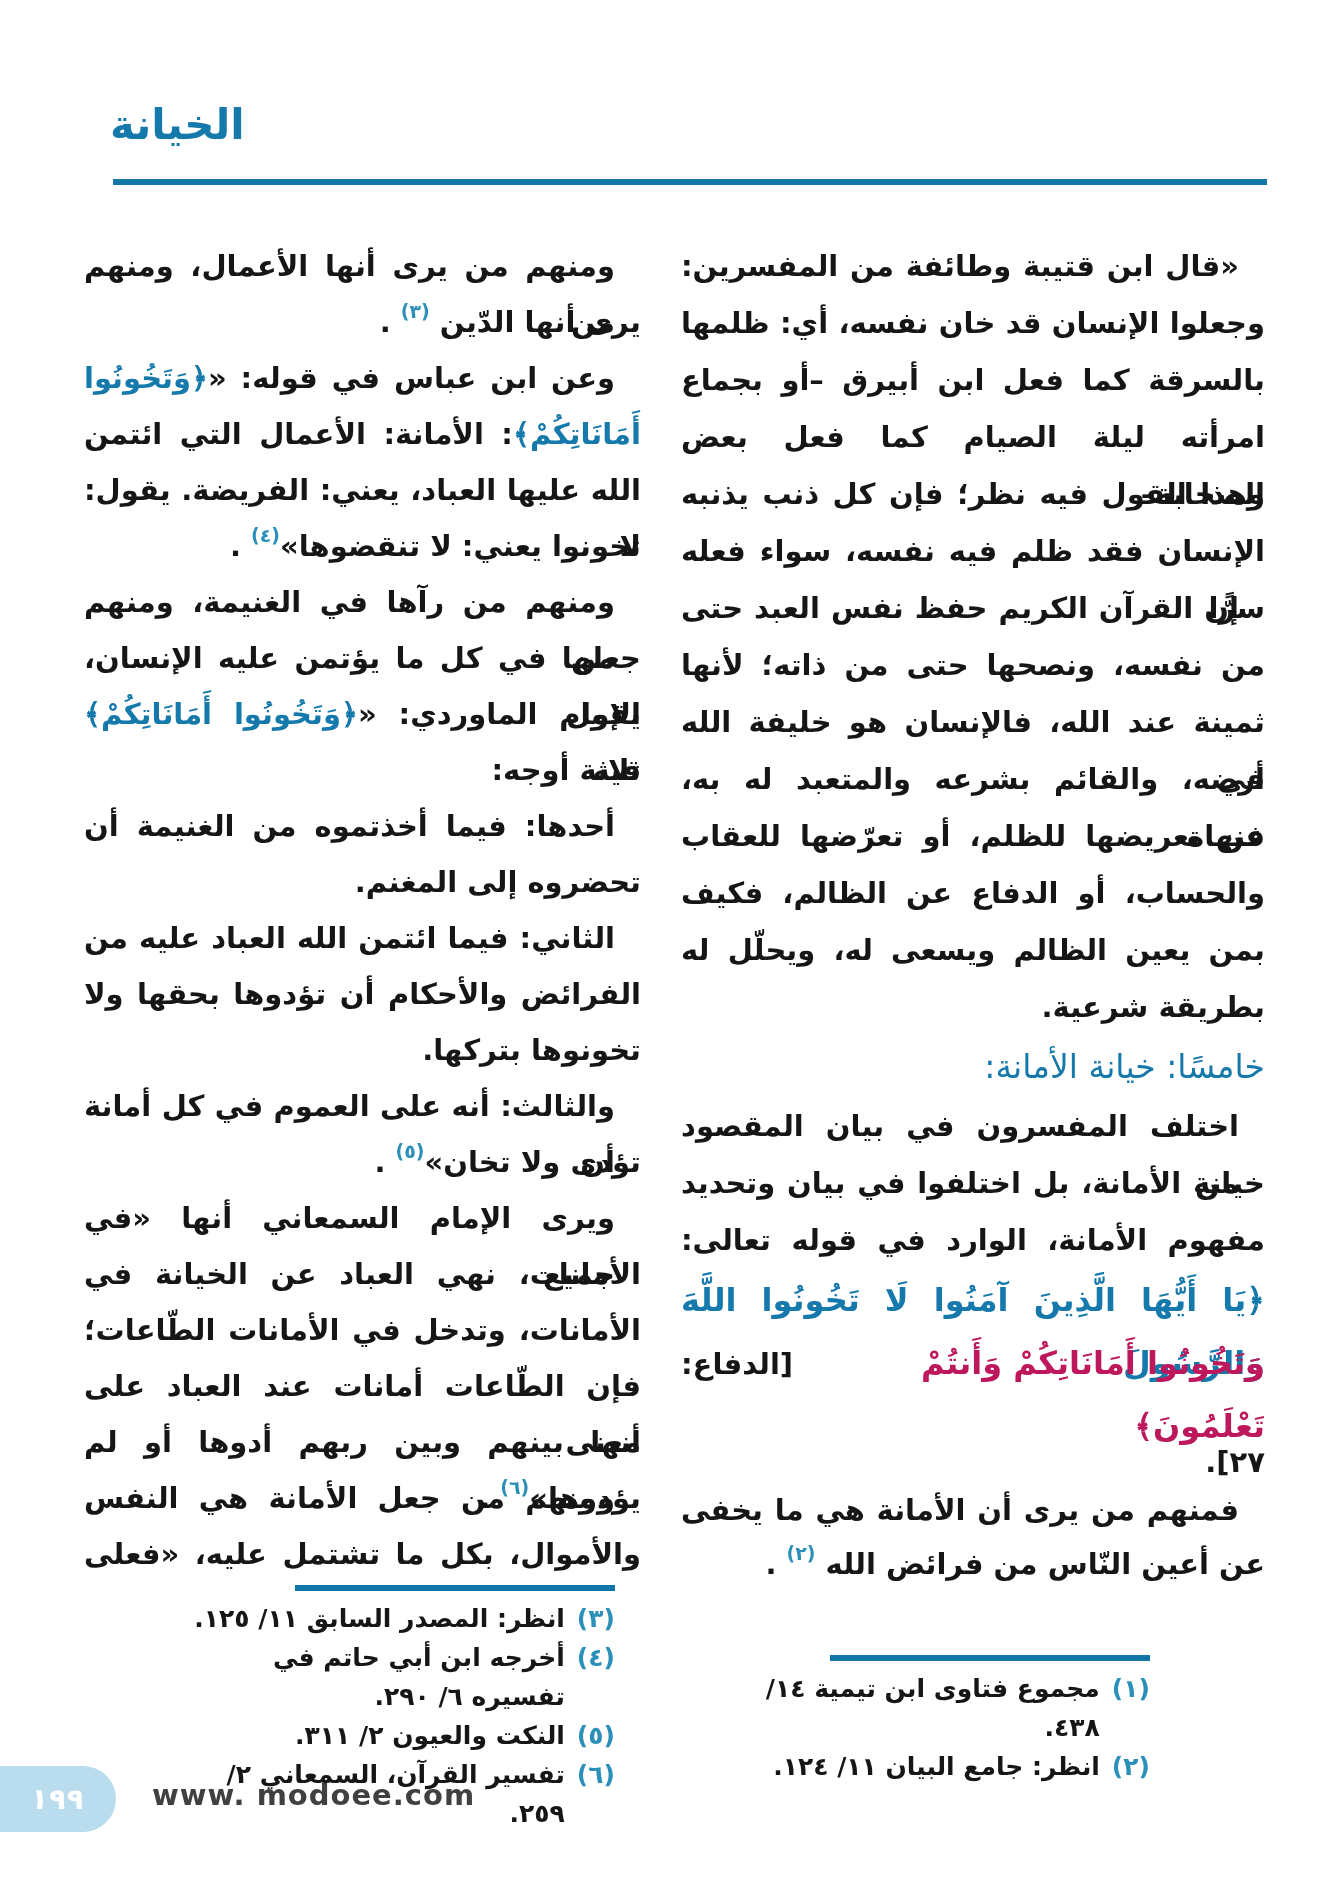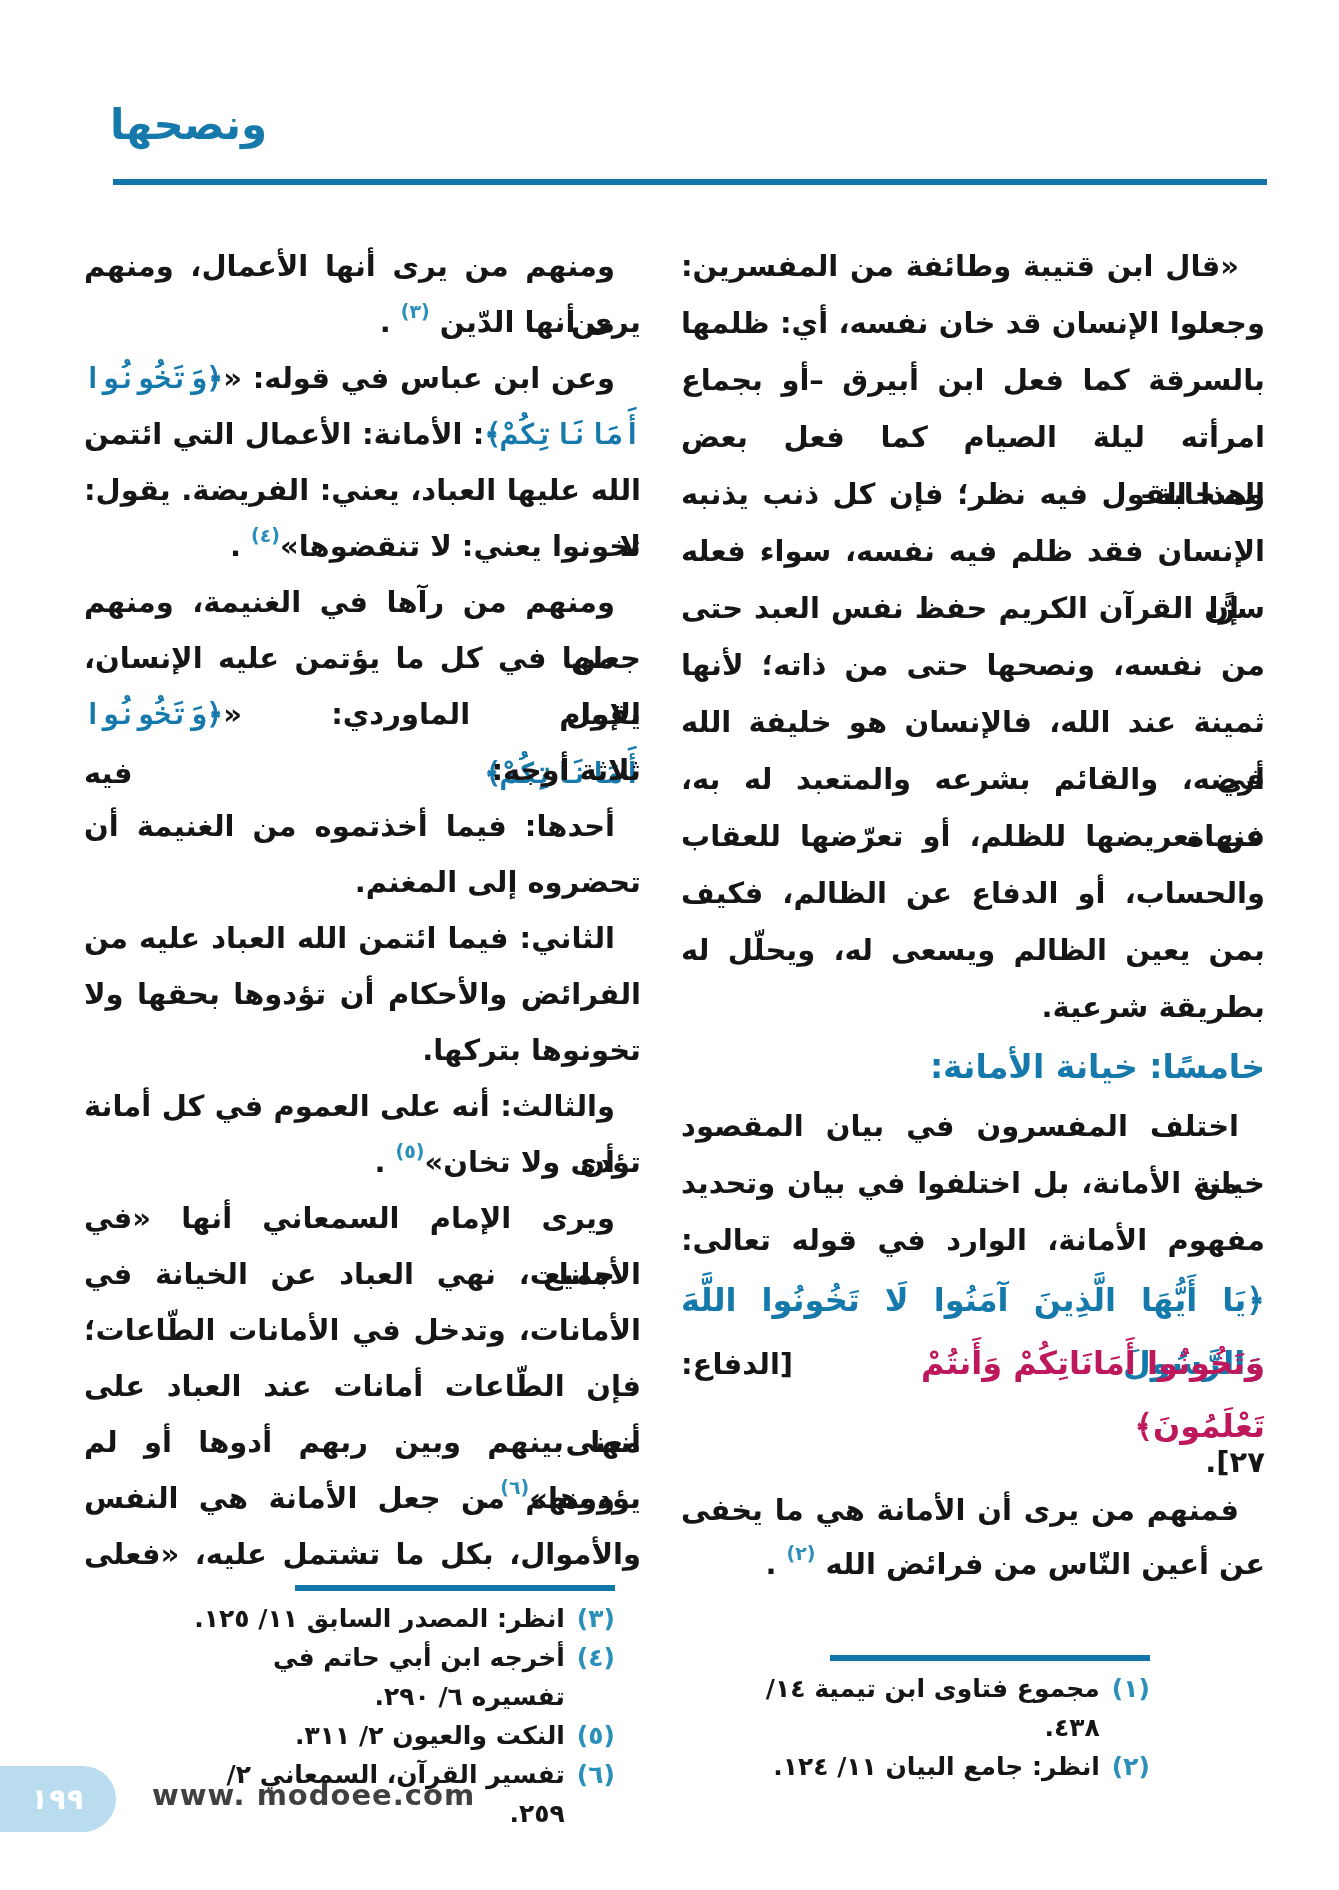--- a/index.html
+++ b/index.html
@@ -31,24 +31,24 @@
     text-align:justify;text-align-last:justify;
     overflow:visible;
   }
   .col-left .ln{height:56px;line-height:56px;}
   .ln.end{text-align-last:right;}
   .ln.indent{padding-right:26px;}
   sup.ref{
     color:#2a8fb9;font-size:19px;font-weight:700;
     vertical-align:14px;line-height:0;
   }
-  .quran-inline{color:#1579ab;font-family:Liberation Mono, monospace;}
+  .quran-inline{color:#1579ab;}
   
   .section-heading{
-    color:#1579ab;font-size:33px;font-weight:700;
+    color:#1579ab;font-size:33px;font-weight:400;
     height:62px;line-height:62px;
     text-align:right;text-align-last:right;
   }
   
   .verse-line{
     color:#1579ab;font-size:32px;font-weight:700;
     height:63px;line-height:63px;
     text-align:justify;text-align-last:justify;
   }
   .verse-line-flex{
@@ -85,21 +85,21 @@
     position:absolute;left:152px;top:1778px;
     color:#404040;font-size:29px;font-weight:700;direction:ltr;
     letter-spacing:1px;
   }
 </style>
 </head>
 <body>
 
 <div class="page">
 
-  <div class="book-title">ونصحها</div>
+  <div class="book-title">الخيانة</div>
   <div class="header-rule"></div>
 
   <section class="col col-right">
     <div class="ln indent">«قال ابن قتيبة وطائفة من المفسرين:</div>
     <div class="ln">وجعلوا الإنسان قد خان نفسه، أي: ظلمها</div>
     <div class="ln">بالسرقة كما فعل ابن أبيرق –أو بجماع</div>
     <div class="ln">امرأته ليلة الصيام كما فعل بعض الصحابة–</div>
     <div class="ln">وهذا القول فيه نظر؛ فإن كل ذنب يذنبه</div>
     <div class="ln">الإنسان فقد ظلم فيه نفسه، سواء فعله سرًّا</div>
     <div class="ln indent">إن القرآن الكريم حفظ نفس العبد حتى</div>

